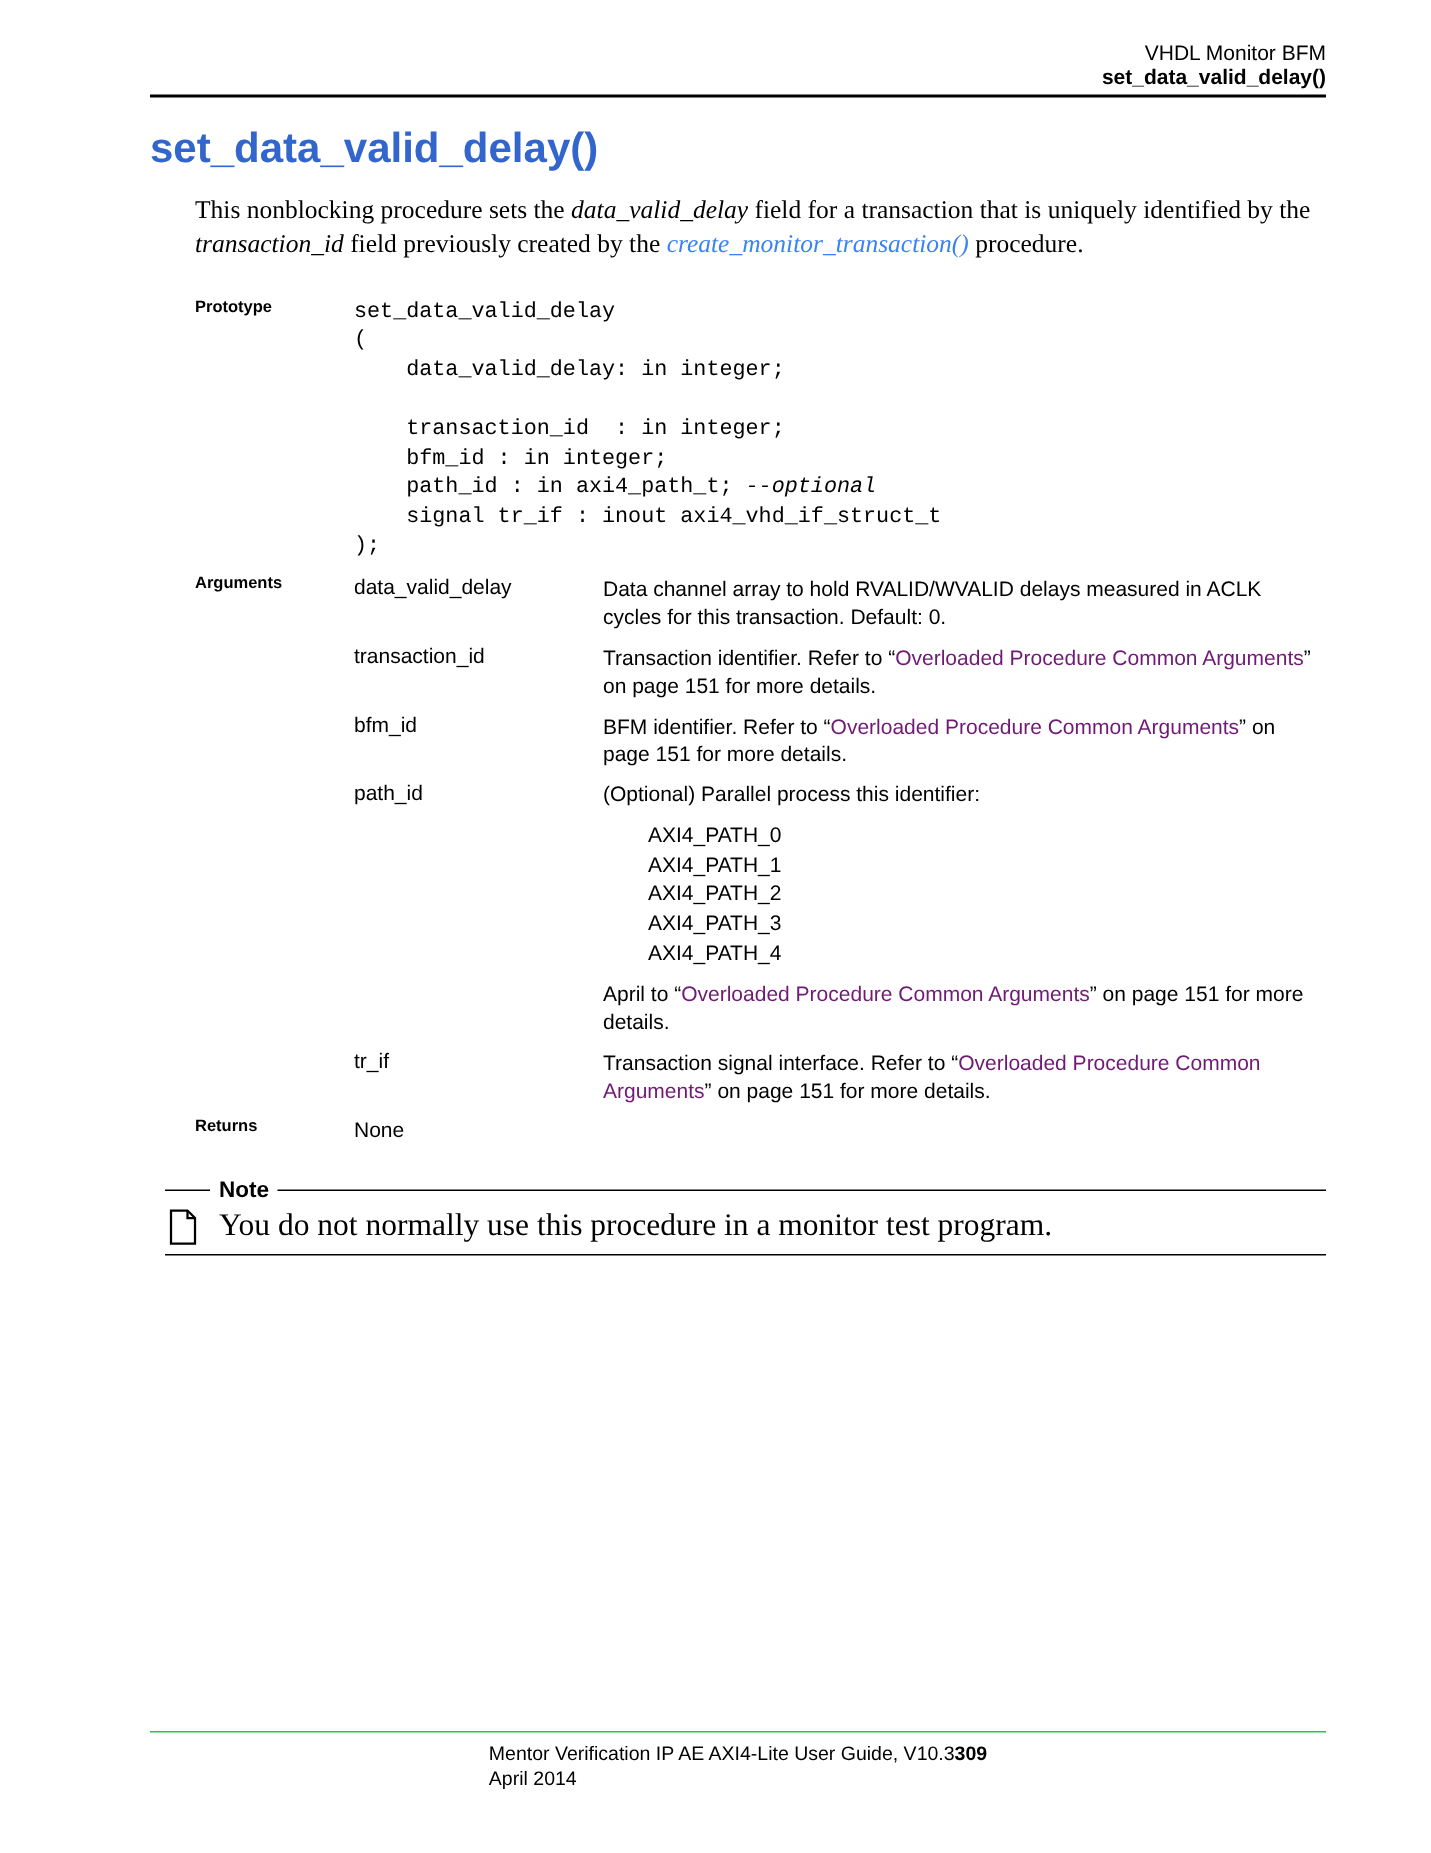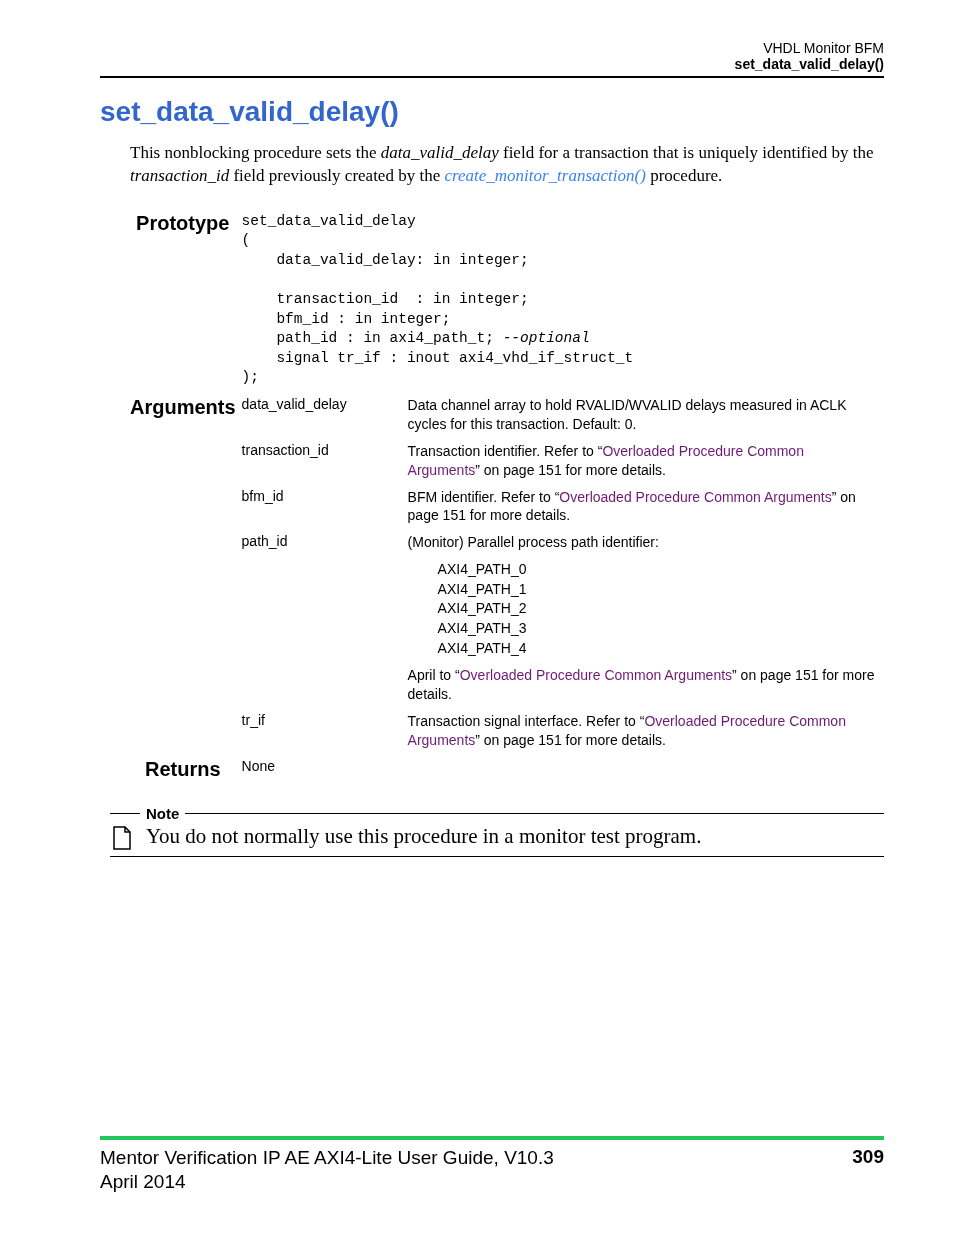--- a/index.html
+++ b/index.html
@@ -4,21 +4,21 @@
 <style>
   body {
     font-family: "Times New Roman", Times, serif;
     margin: 0;
     padding: 0;
     background: white;
     color: black;
     width: 954px;
   }
   .page {
-    padding: 40px 70px 40px 100px;
+    padding: 27px 70px 40px 100px;
     box-sizing: border-box;
     min-height: 1235px;
     position: relative;
   }
   .header-region {
     text-align: right;
     font-family: Arial, Helvetica, sans-serif;
     font-size: 14px;
     padding-bottom: 4px;
     border-bottom: 2.5px solid black;
@@ -45,24 +45,23 @@
     border-collapse: collapse;
     width: 100%;
     font-family: Arial, Helvetica, sans-serif;
     font-size: 14px;
     margin-left: 30px;
     width: calc(100% - 30px);
   }
   table.def > tbody > tr > td { vertical-align: top; padding: 4px 6px 4px 0; }
   td.section-head {
     font-weight: bold;
-    font-size: 20px;
+    font-size: 11px;
     width: 100px;
     white-space: nowrap;
-    text-align: center;
   }
   td.argname { width: 160px; }
   td.argdesc { line-height: 1.35; }
   pre.code {
     font-family: "Courier New", Courier, monospace;
     font-size: 14.5px;
     margin: 0;
     white-space: pre;
     line-height: 1.35;
   }
@@ -111,26 +110,26 @@
   .note-text {
     font-family: "Times New Roman", Times, serif;
     font-size: 21px;
     padding-top: 0px;
   }
   .footer {
     position: absolute;
     bottom: 40px;
     left: 100px;
     right: 70px;
-    border-top: 4px solid #22c55e;
+    border-top: 1px solid #22c55e;
     padding-top: 6px;
     font-family: Arial, Helvetica, sans-serif;
-    font-size: 19px;
+    font-size: 13px;
     display: flex;
-    justify-content: space-between;
+    justify-content: center;
   }
   .footer .left { line-height: 1.3; }
   .footer .right { font-weight: bold; }
 </style>
 </head>
 <body>
 
 <div class="page">
 
   <div class="header-region">
@@ -180,21 +179,21 @@
         <td class="argname">bfm_id</td>
         <td class="argdesc">
           <span>BFM identifier. Refer to “</span><span class="plainlink">Overloaded Procedure Common Arguments</span><span>” on page 151 for more details.</span>
         </td>
       </tr>
 
       <tr>
         <td></td>
         <td class="argname">path_id</td>
         <td class="argdesc">
-          <div>(Monitor) Parallel process path identifier:</div>
+          <div>(Optional) Parallel process this identifier:</div>
           <div class="path-list">
             <div>AXI4_PATH_0</div>
             <div>AXI4_PATH_1</div>
             <div>AXI4_PATH_2</div>
             <div>AXI4_PATH_3</div>
             <div>AXI4_PATH_4</div>
           </div>
           <div>
             <span>April to “</span><span class="plainlink">Overloaded Procedure Common Arguments</span><span>” on page 151 for more details.</span>
           </div>

